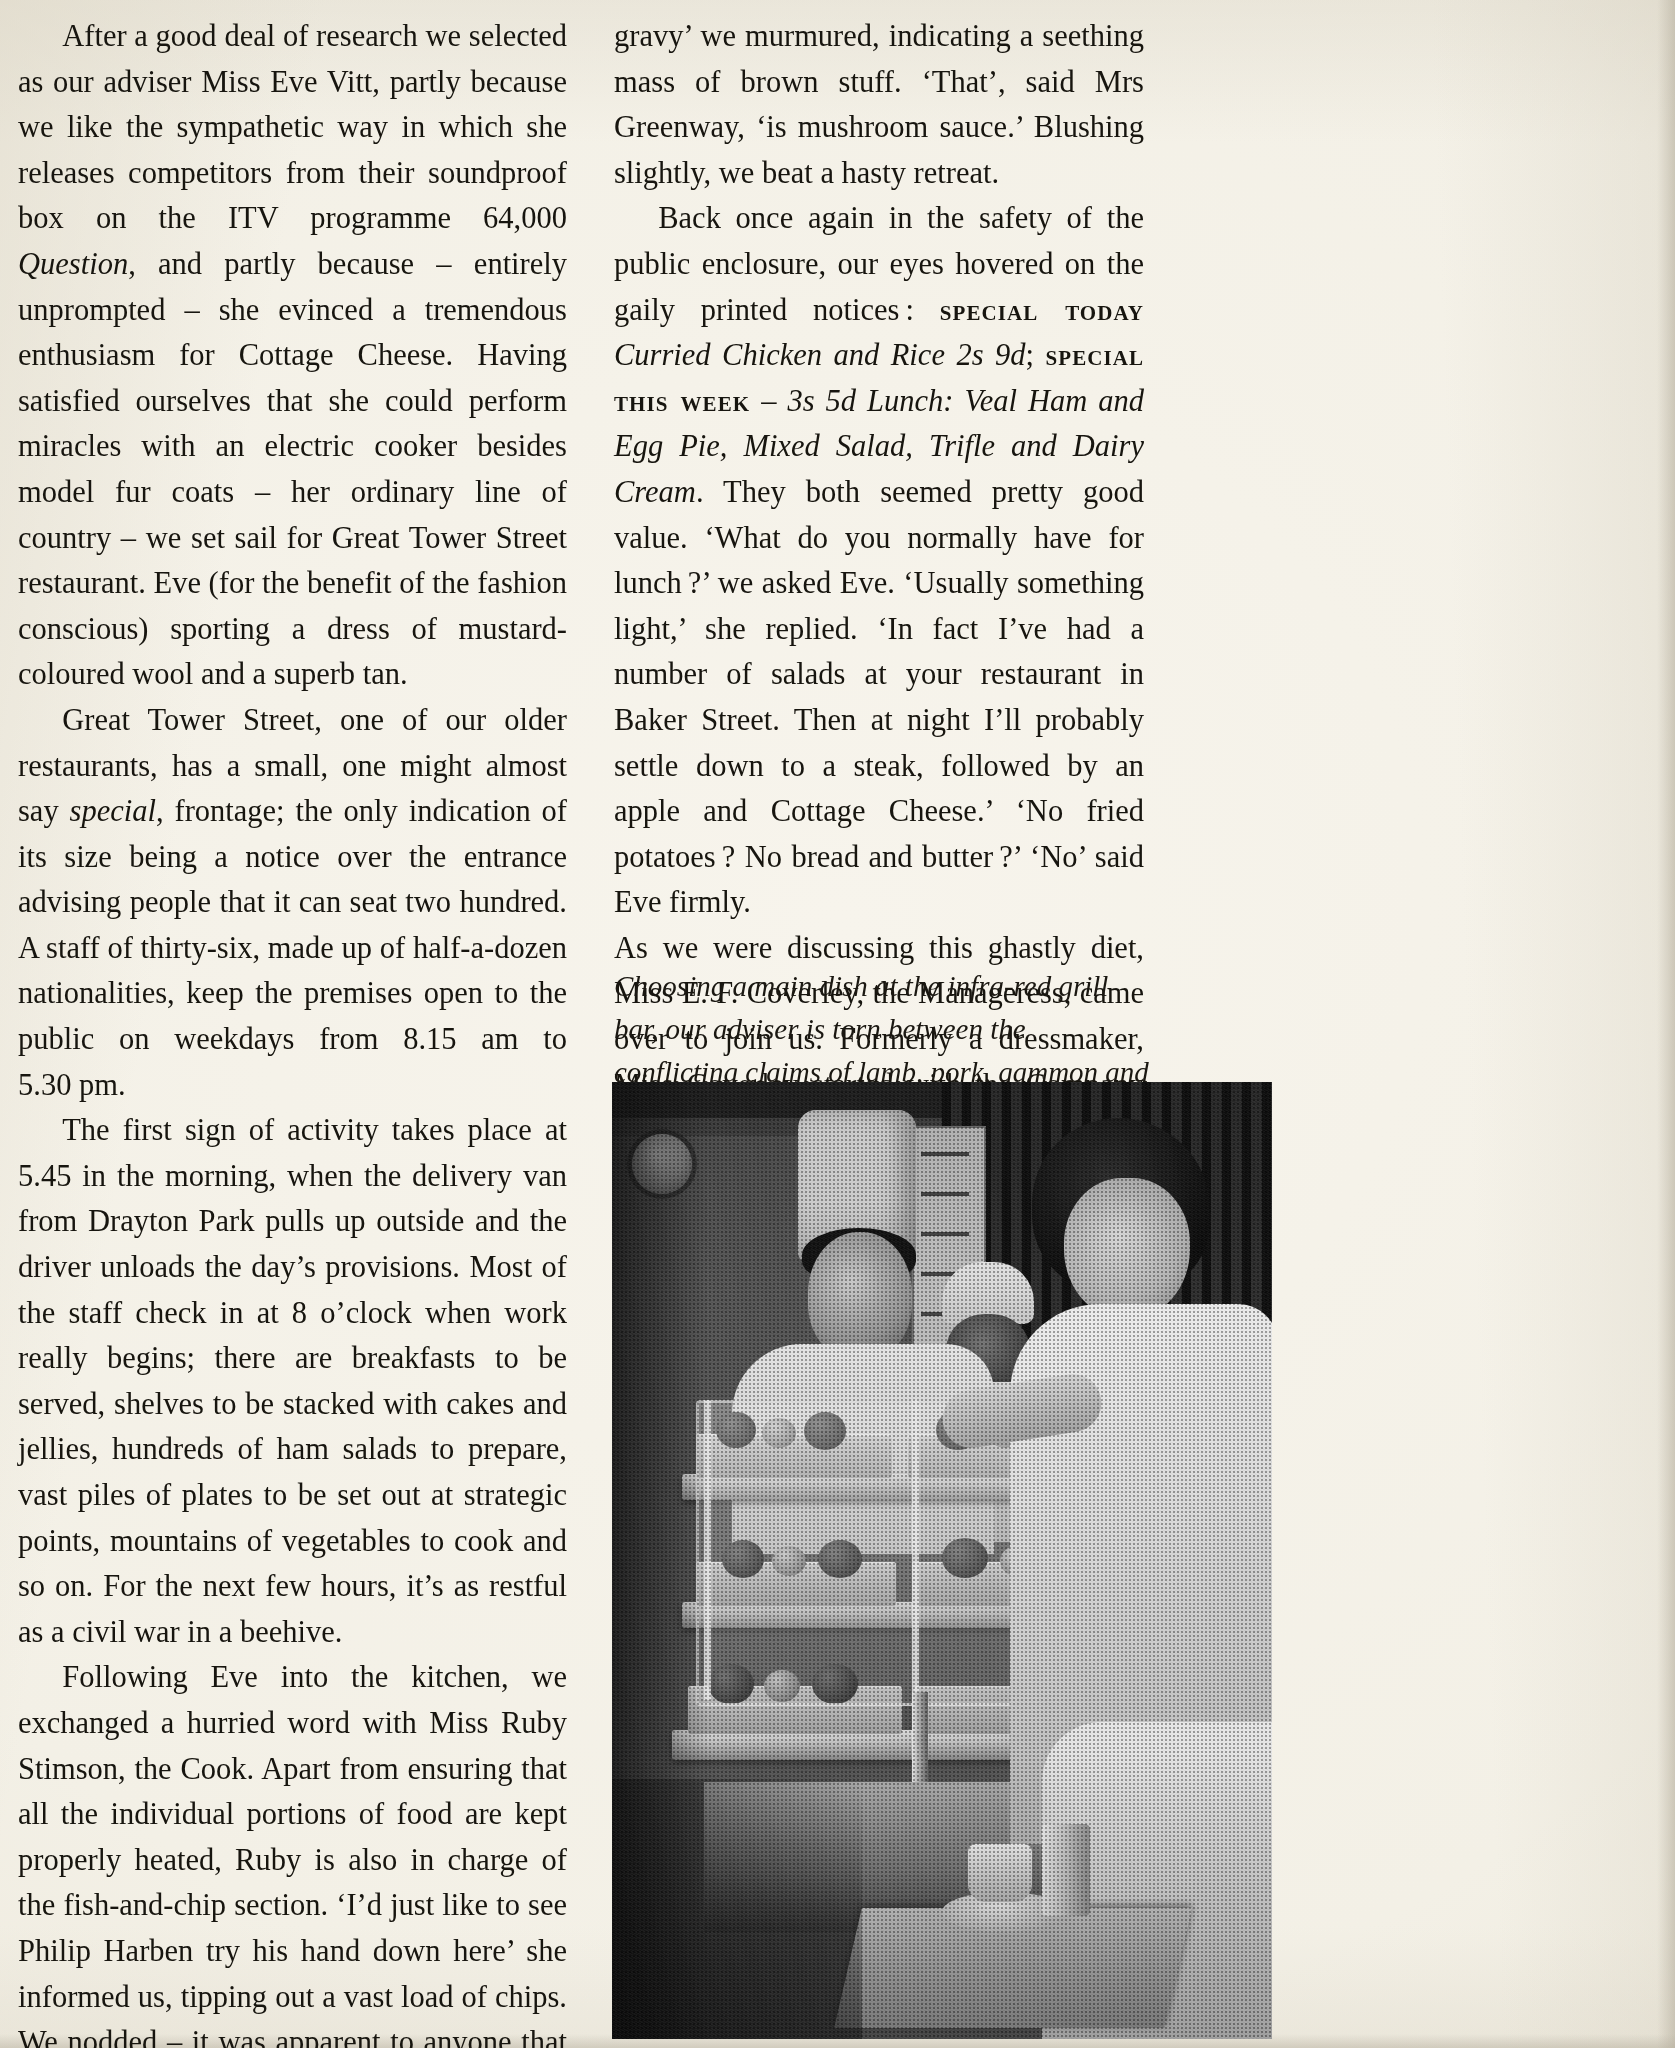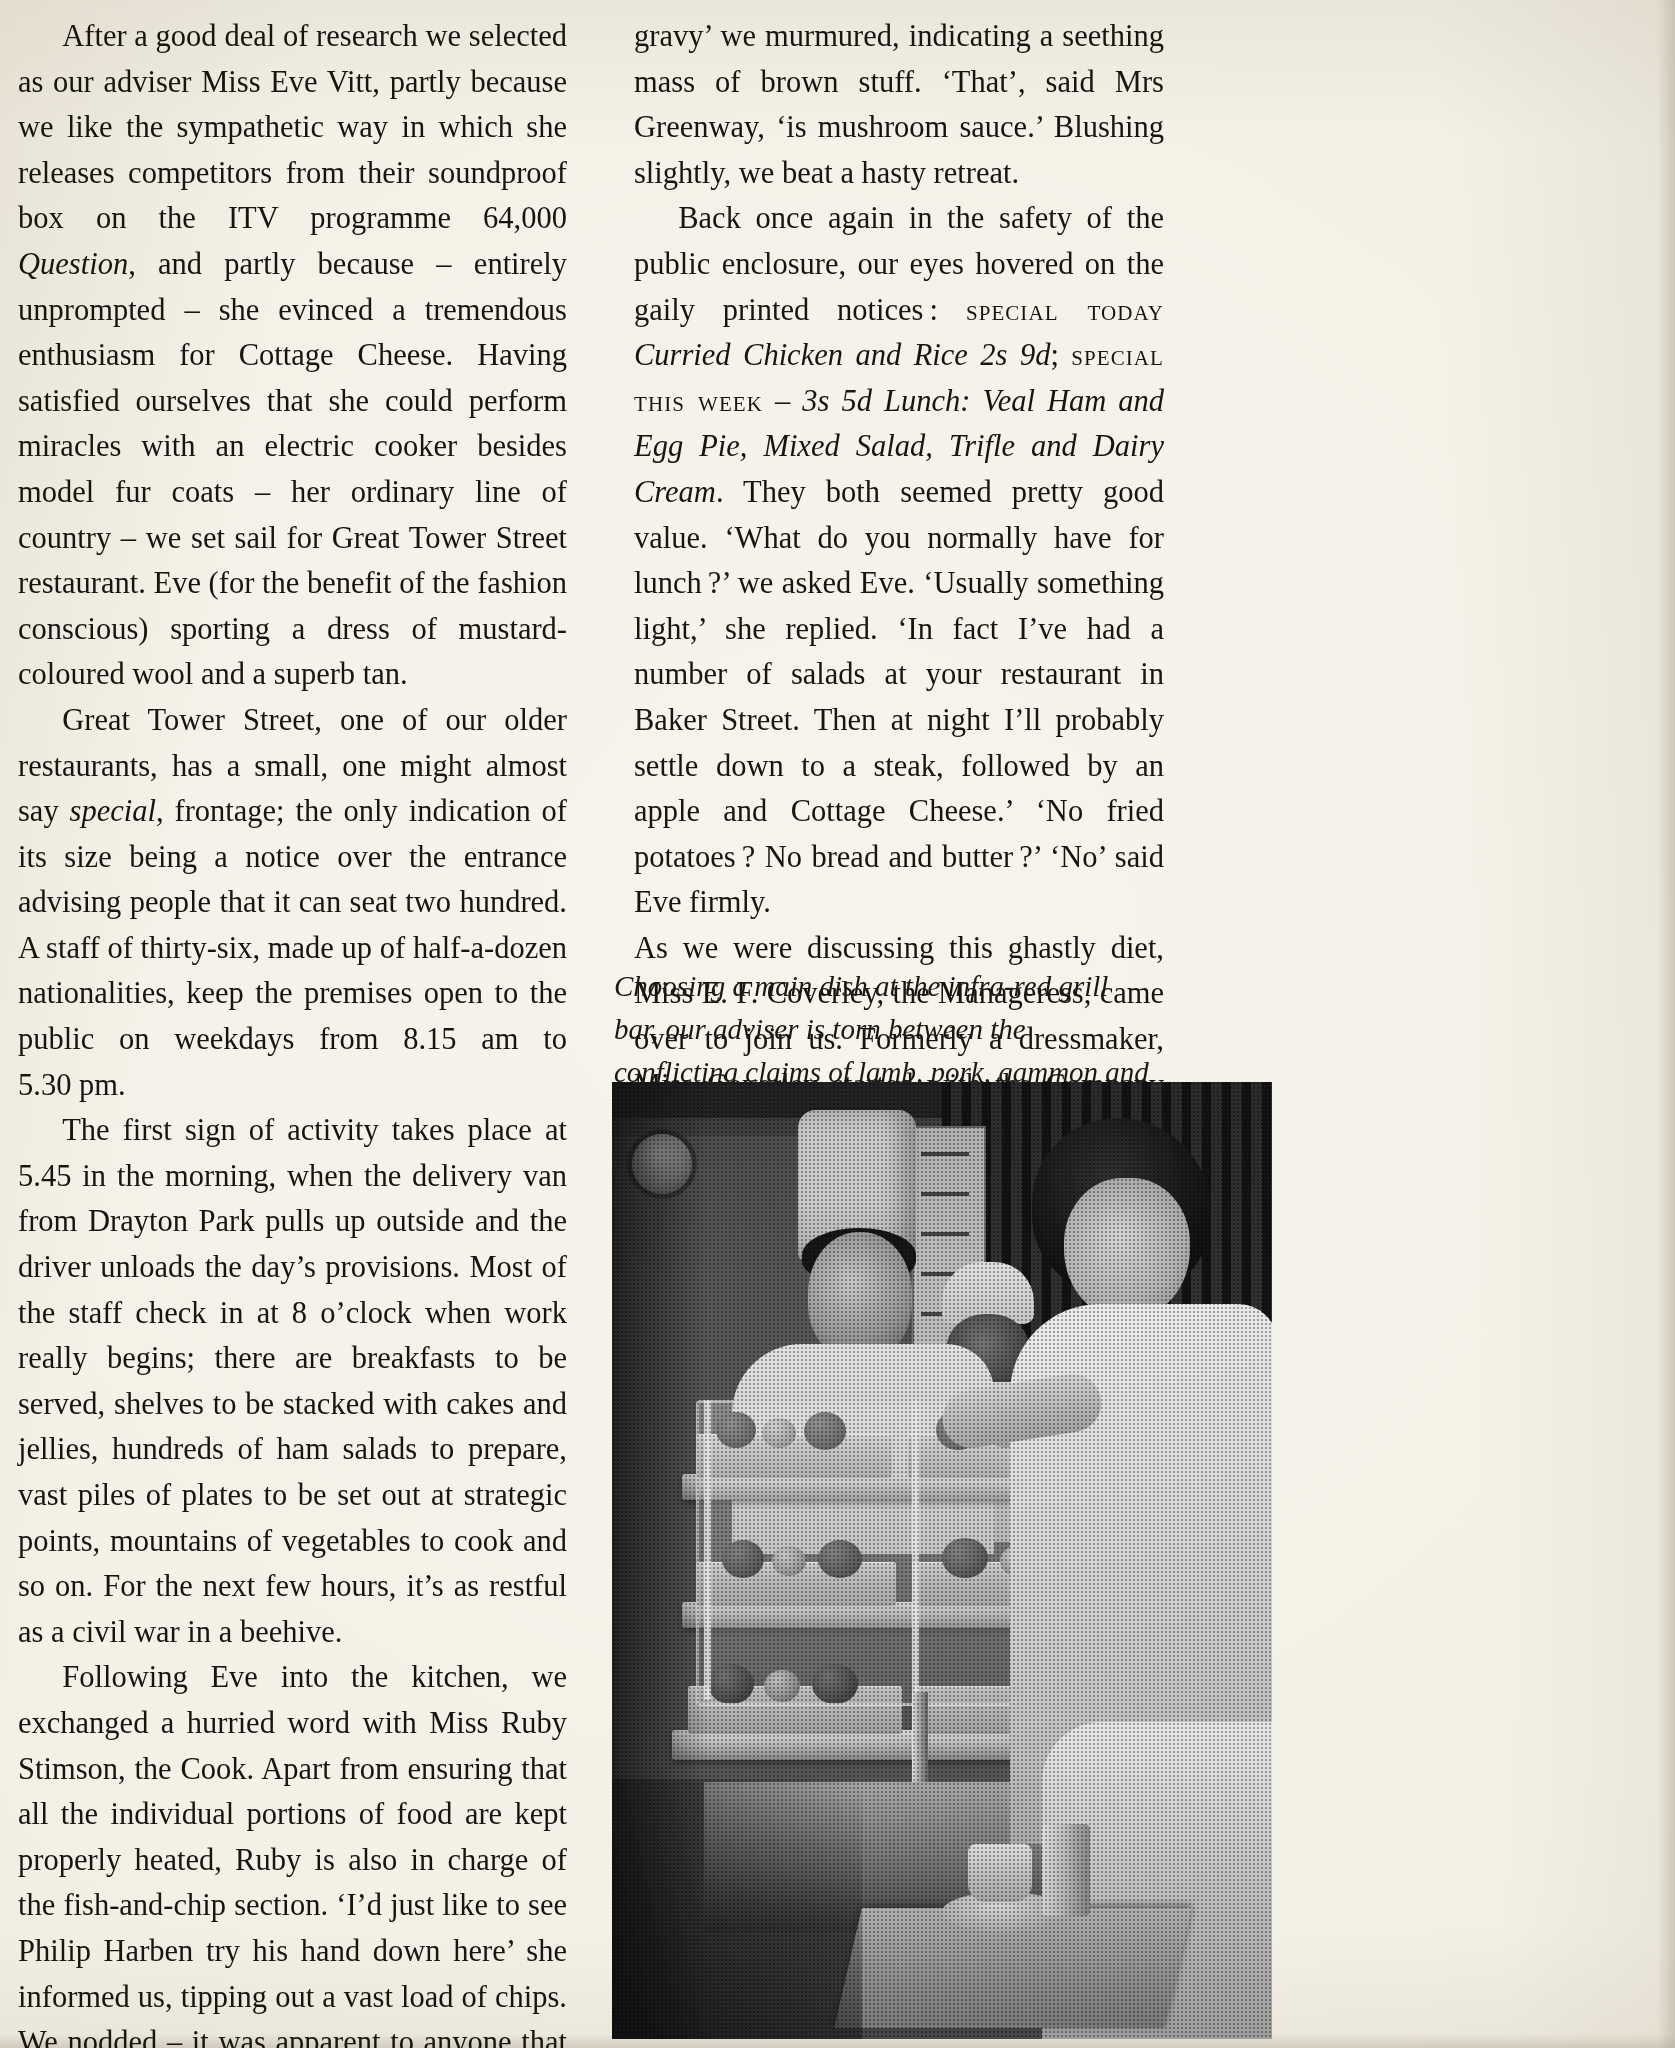--- a/index.html
+++ b/index.html
@@ -66,41 +66,42 @@
     text-align: justify;
     text-justify: inter-word;
     hyphens: none;
   }
   .col-left {
     left: 18px;
     top: 14px;
     width: 549px;
   }
   .col-right {
-    left: 634px;
+    left: 614px;
     top: 14px;
     width: 530px;
   }
 
   .col p {
     margin: 0;
     text-indent: 0;
   }
   .col p.indent {
     text-indent: 1.45em;
   }
   
   .col p { text-align-last: left; }
 
   em, .it {
     font-style: italic;
   }
   .sc {
     font-variant: small-caps;
     letter-spacing: 0.035em;
+    font-weight: bold;
   }
 
   
   .photo-caption {
     position: absolute;
     left: 614px;
     top: 965px;
     width: 540px;
     font-size: 29px;
     line-height: 43px;

